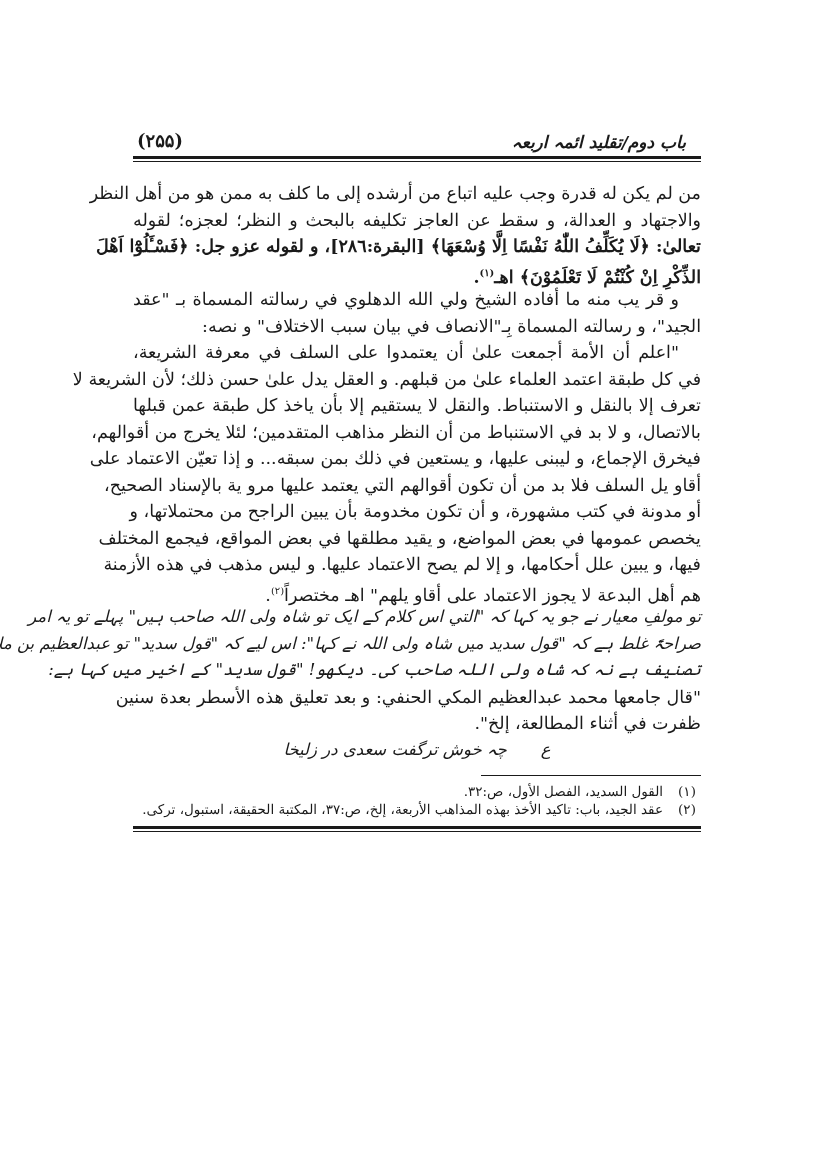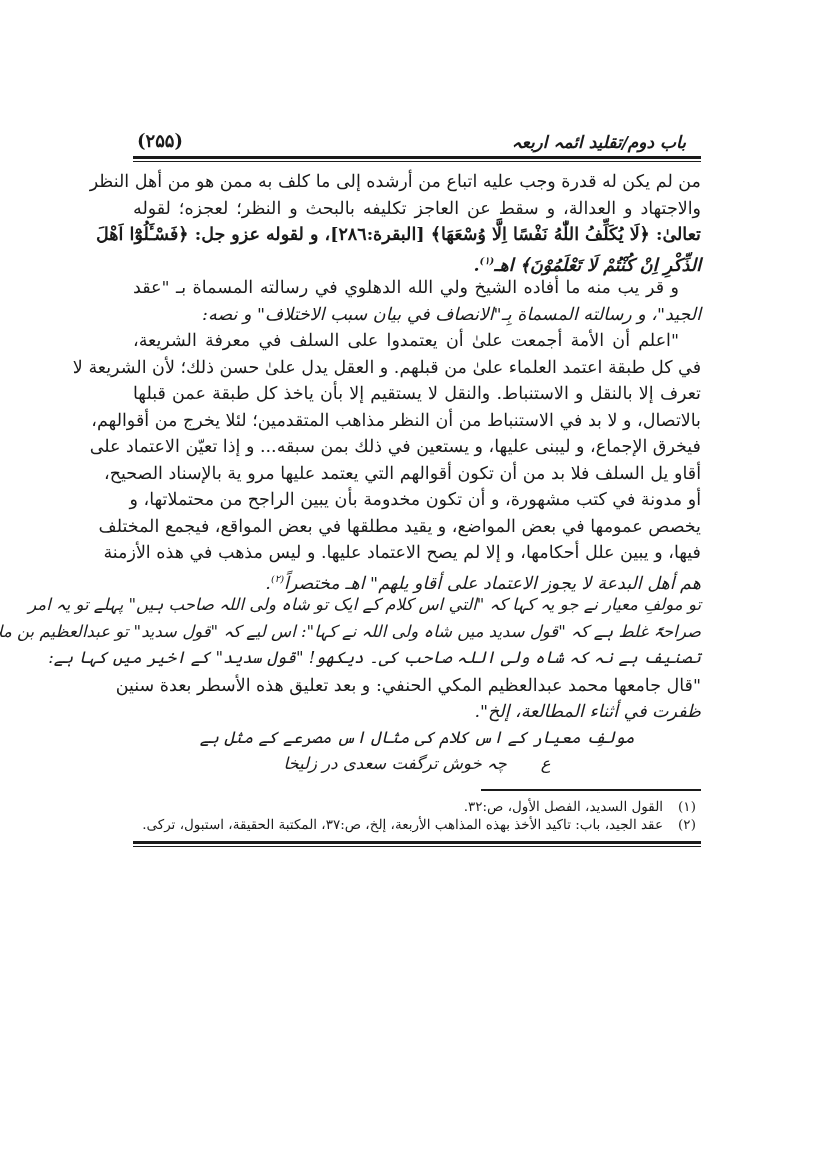--- a/index.html
+++ b/index.html
@@ -4,23 +4,23 @@
 <style>
   html, body { margin: 0; padding: 0; background: #ffffff; }
   body { width: 826px; height: 1169px; position: relative; overflow: hidden;
          font-family: "DejaVu Serif", "Liberation Serif", serif; color: #1a1a1a; }
   .page { position: absolute; left: 133px; top: 130px; width: 568px; }
   .header { position: relative; height: 26px; direction: rtl; }
   .header .title { position: absolute; right: 15px; top: 2px; font-size: 17px; font-weight: bold; font-style: italic; }
   .header .pageno { position: absolute; left: 4px; top: 0px; font-size: 18px; font-weight: bold; direction: ltr; text-align: center; }
   .rule-thick { height: 3px; background: #1a1a1a; }
   .rule-thin { height: 1px; background: #1a1a1a; margin-top: 2px; }
-  .body-text { direction: rtl; text-align: justify; text-align-last: right; margin-top: 6px; }
+  .body-text { direction: rtl; text-align: justify; text-align-last: right; margin-top: 18px; }
   .ln { font-size: 17.5px; line-height: 26.5px; height: 26.5px; white-space: nowrap; overflow: visible; text-align: justify; text-align-last: justify; }
-  .ln.last { text-align-last: right; font-style: italic; }
+  .ln.last { text-align-last: right; }
   .ln.indent { padding-right: 22px; }
   .quran { font-weight: bold; }
   .sup { font-size: 10px; vertical-align: super; }
   .urdu { font-style: italic; font-size: 16.5px; }
   .center { text-align: center !important; text-align-last: center !important; }
   .poem { display: flex; justify-content: center; gap: 34px; direction: rtl; font-style: italic; font-size: 16.5px; line-height: 26px; }
   .fn-sep { width: 220px; height: 1.5px; background: #1a1a1a; margin-right: 0; margin-left: auto; margin-top: 12px; }
   .footnotes { direction: rtl; margin-top: 6px; font-size: 13.5px; line-height: 18px; }
   .fn { display: flex; gap: 10px; }
   .fn .num { width: 28px; flex: none; text-align: center; }
@@ -55,21 +55,20 @@
     <div class="ln">فيها، و يبين علل أحكامها، و إلا لم يصح الاعتماد عليها. و ليس مذهب في هذه الأزمنة</div>
     <div class="ln last"><span>هم أهل البدعة لا يجوز الاعتماد على أقاو يلهم" اهـ مختصراً</span><span class="sup">(٢)</span><span>.</span></div>
 
     <div class="ln urdu">تو مولفِ معیار نے جو یہ کہا کہ "التي اس کلام کے ایک تو شاہ ولی اللہ صاحب ہیں" پہلے تو یہ امر</div>
     <div class="ln urdu">صراحۃً غلط ہے کہ "قول سدید میں شاہ ولی اللہ نے کہا": اس لیے کہ "قول سدید" تو عبدالعظیم بن ملا فروخ مکی کی</div>
     <div class="ln last urdu">تصنیف ہے نہ کہ شاہ ولی اللہ صاحب کی۔ دیکھو! "قول سدید" کے اخیر میں کہا ہے:</div>
 
     <div class="ln">"قال جامعها محمد عبدالعظيم المكي الحنفي: و بعد تعليق هذه الأسطر بعدة سنين</div>
     <div class="ln last">ظفرت في أثناء المطالعة، إلخ".</div>
 
-    <div class="ln urdu center">مولفِ معیار کے اس کلام کی مثال اس مصرعے کے مثل ہے</div>
     <div class="poem">
       <span>ع</span>
       <span>چہ خوش ترگفت سعدی در زلیخا</span>
     </div>
   </div>
 
   <div class="fn-sep"></div>
   <div class="footnotes">
     <div class="fn">
       <span class="num">(١)</span>

